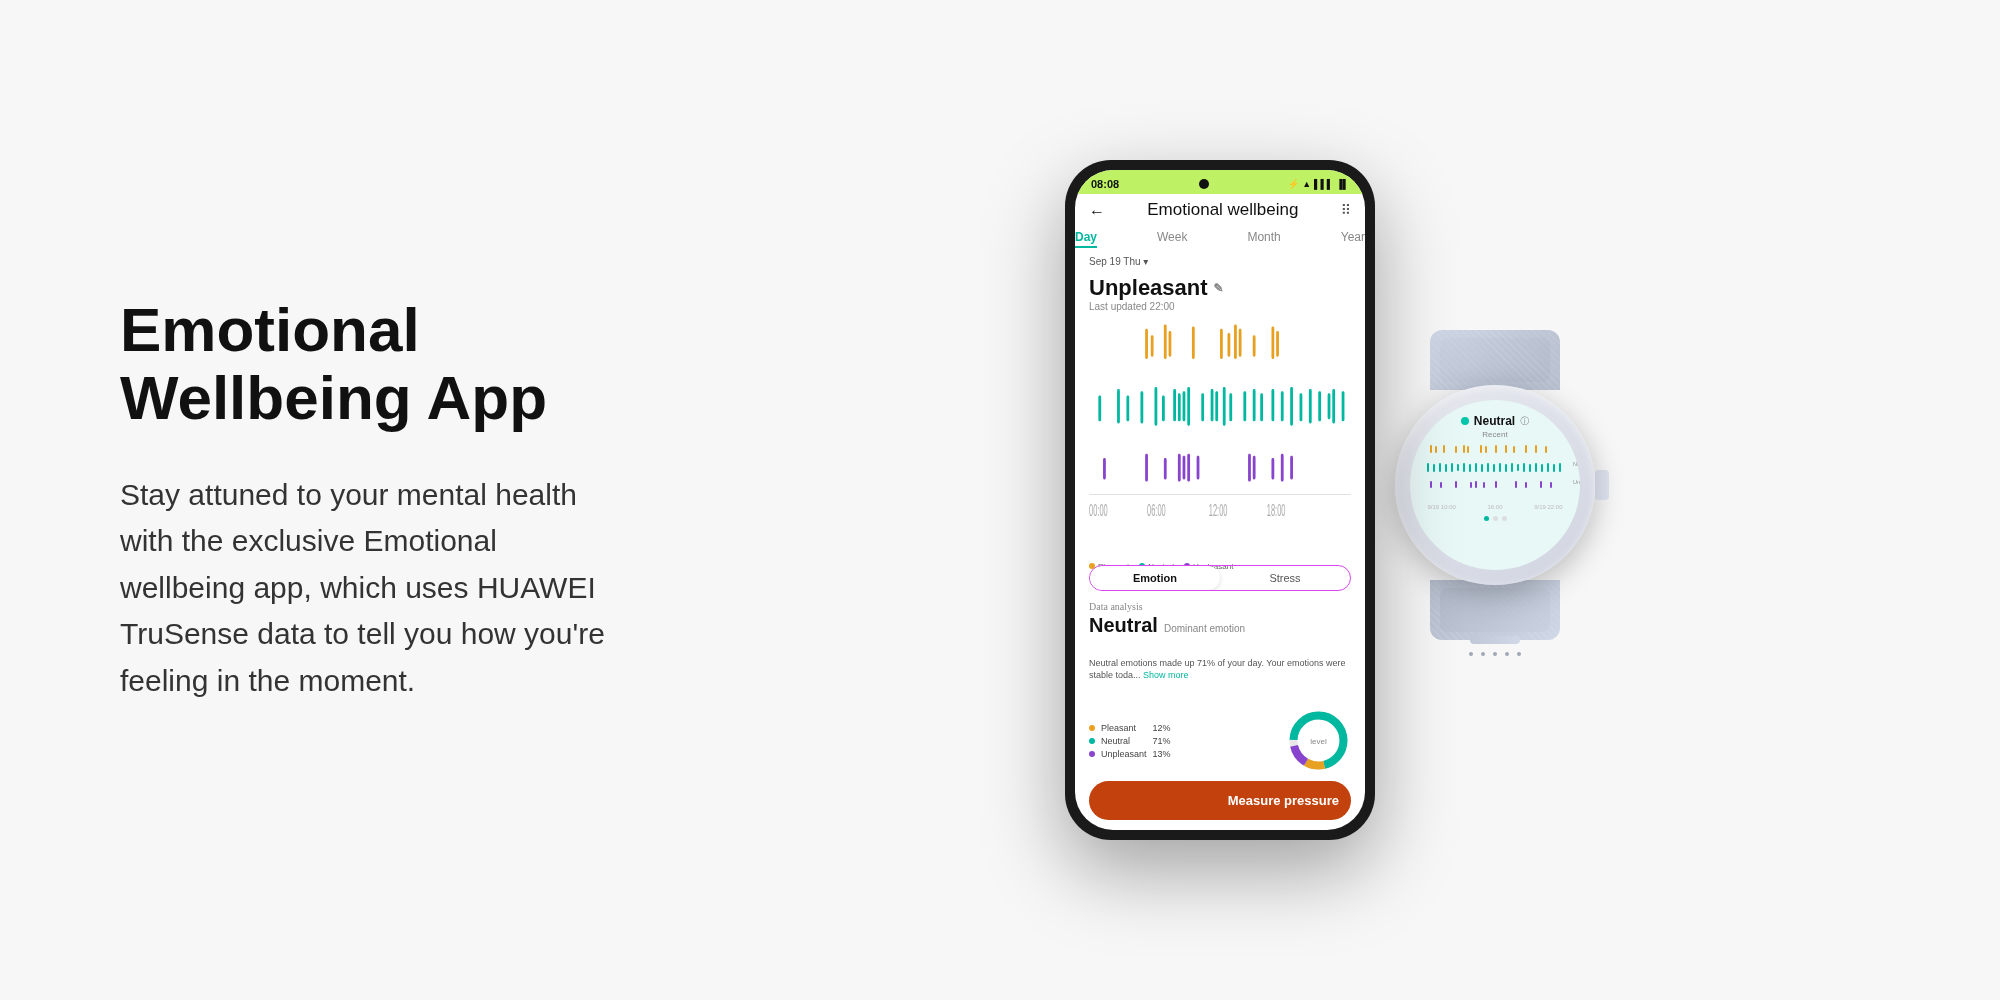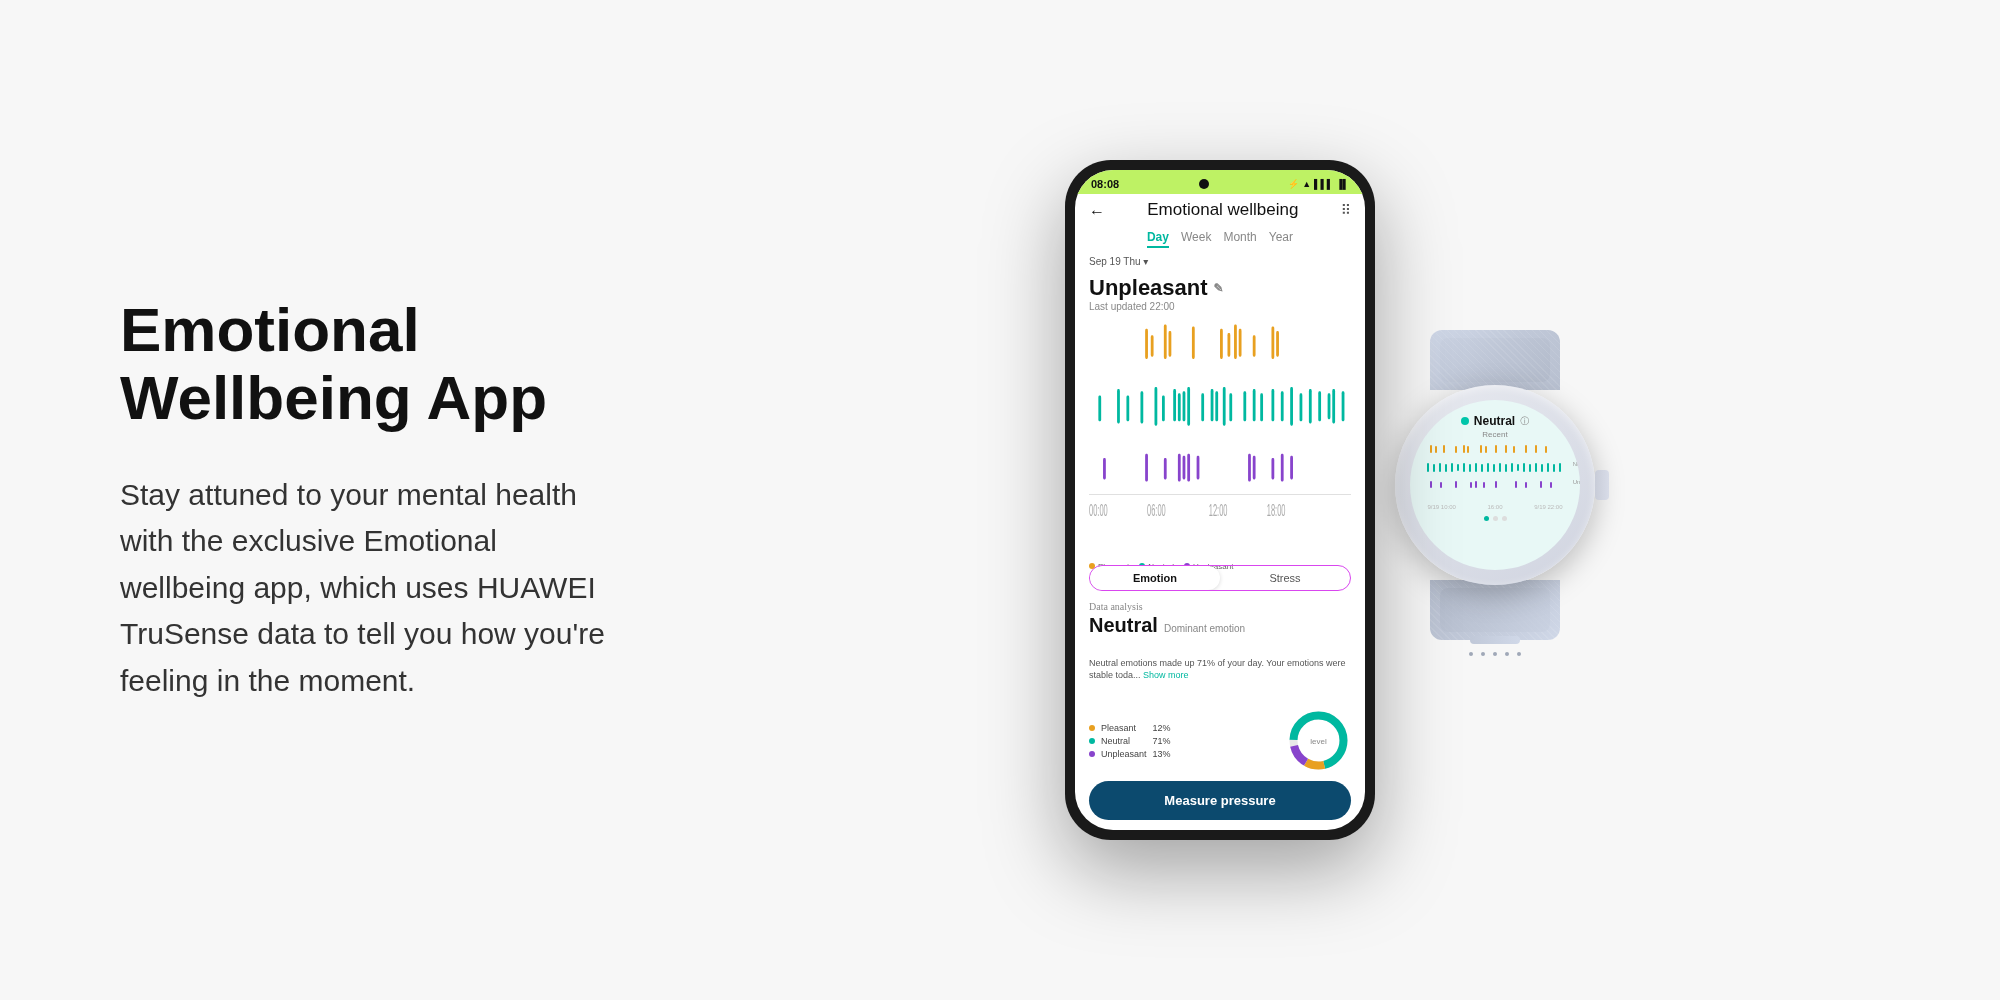--- a/index.html
+++ b/index.html
@@ -135,21 +135,21 @@
     }
 
     .dots-icon {
       font-size: 14px;
       color: #555;
     }
 
     
     .tab-bar {
       display: flex;
-      justify-content: center;
+      justify-content: space-between;
       gap: 12px;
       padding: 4px 0;
       flex-shrink: 0;
     }
 
     .tab-item {
       font-size: 12px;
       color: #888;
       padding: 2px 0;
       cursor: pointer;
@@ -329,23 +329,23 @@
       text-align: right;
     }
 
     .donut-svg {
       width: 65px;
       height: 65px;
     }
 
     
     .measure-btn {
-      background: #0c4a6e;
+      background: #c2410c;
       color: #fff;
-      text-align: center;
+      text-align: right;
       padding: 12px;
       font-size: 13px;
       font-weight: 600;
       margin: 6px 14px 10px;
       border-radius: 25px;
       flex-shrink: 0;
     }
 
     
     .watch-container {

